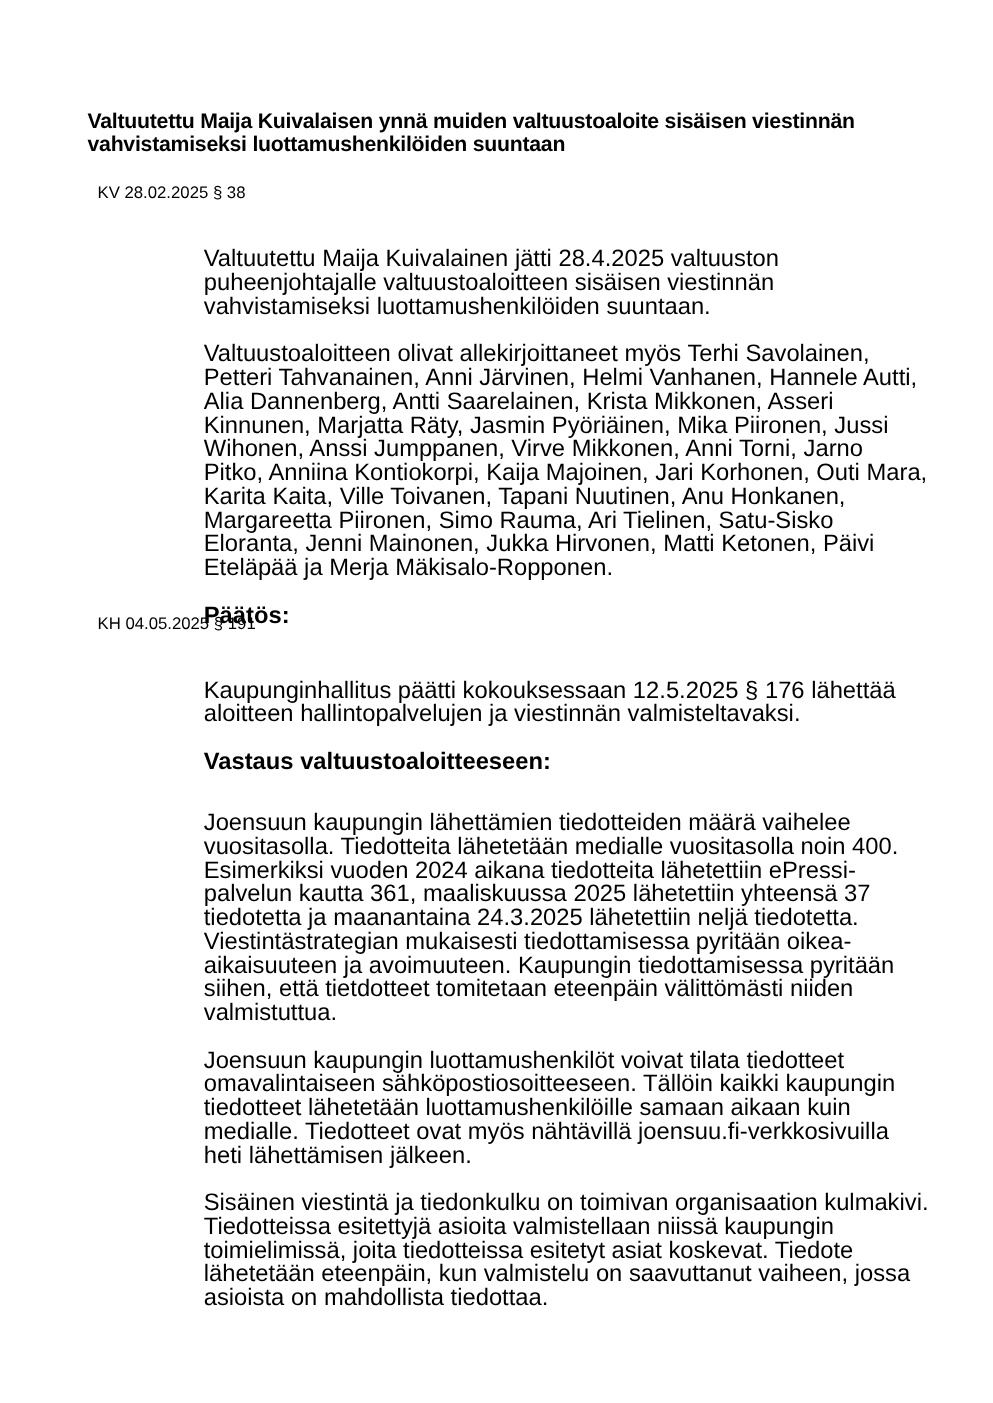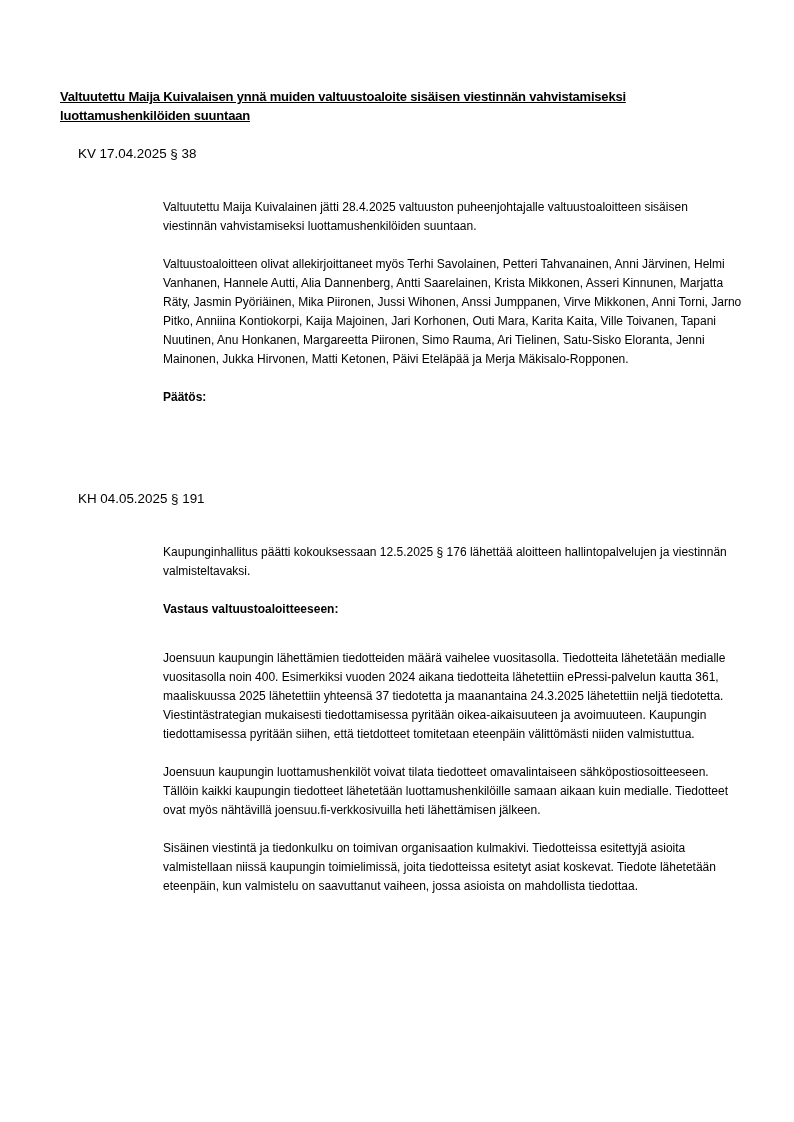--- a/index.html
+++ b/index.html
@@ -1,34 +1,34 @@
 <!DOCTYPE html>
 <html><head>
 <meta charset="utf-8">
 <style>
   html, body { margin: 0; padding: 0; background: #ffffff; }
   body { width: 794px; height: 1122px; position: relative; overflow: hidden;
          font-family: "Liberation Sans", sans-serif; color: #000; }
   .page { position: absolute; left: 0; top: 0; width: 794px; height: 1122px; }
-  .title { position: absolute; left: 60px; top: 87px; width: 670px;
-           font-size: 13px; font-weight: bold; line-height: 19px; letter-spacing: -0.2px; text-decoration: underline; }
+  .title { position: absolute; left: 70px; top: 87px; width: 670px;
+           font-size: 17px; font-weight: bold; line-height: 19px; letter-spacing: -0.2px; }
   .section-ref { position: absolute; left: 78px; font-size: 13.4px; line-height: 19px; }
-  .block { position: absolute; left: 163px; width: 580px; font-size: 12px; line-height: 19px; }
+  .block { position: absolute; left: 163px; width: 580px; font-size: 19px; line-height: 19px; }
   .block p { margin: 0 0 19px 0; }
   .block p.last { margin-bottom: 0; }
   .heading { font-weight: bold; margin: 0; }
 </style>
 </head>
 <body>
 
 <div class="page">
 
   <div class="title">Valtuutettu Maija Kuivalaisen ynnä muiden valtuustoaloite sisäisen viestinnän vahvistamiseksi luottamushenkilöiden suuntaan</div>
 
-  <div class="section-ref" style="top:144px;">KV 17.04.2025 § 38</div>
+  <div class="section-ref" style="top:144px;">KV 28.02.2025 § 38</div>
 
   <div class="block" style="top:198px;">
     <p>Valtuutettu Maija Kuivalainen jätti 28.4.2025 valtuuston puheenjohtajalle valtuustoaloitteen sisäisen viestinnän vahvistamiseksi luottamushenkilöiden suuntaan.</p>
     <p>Valtuustoaloitteen olivat allekirjoittaneet myös Terhi Savolainen, Petteri Tahvanainen, Anni Järvinen, Helmi Vanhanen, Hannele Autti, Alia Dannenberg, Antti Saarelainen, Krista Mikkonen, Asseri Kinnunen, Marjatta Räty, Jasmin Pyöriäinen, Mika Piironen, Jussi Wihonen, Anssi Jumppanen, Virve Mikkonen, Anni Torni, Jarno Pitko, Anniina Kontiokorpi, Kaija Majoinen, Jari Korhonen, Outi Mara, Karita Kaita, Ville Toivanen, Tapani Nuutinen, Anu Honkanen, Margareetta Piironen, Simo Rauma, Ari Tielinen, Satu-Sisko Eloranta, Jenni Mainonen, Jukka Hirvonen, Matti Ketonen, Päivi Eteläpää ja Merja Mäkisalo-Ropponen.</p>
     <div class="heading">Päätös:</div>
   </div>
 
   <div class="section-ref" style="top:489px;">KH 04.05.2025 § 191</div>
 
   <div class="block" style="top:543px;">

